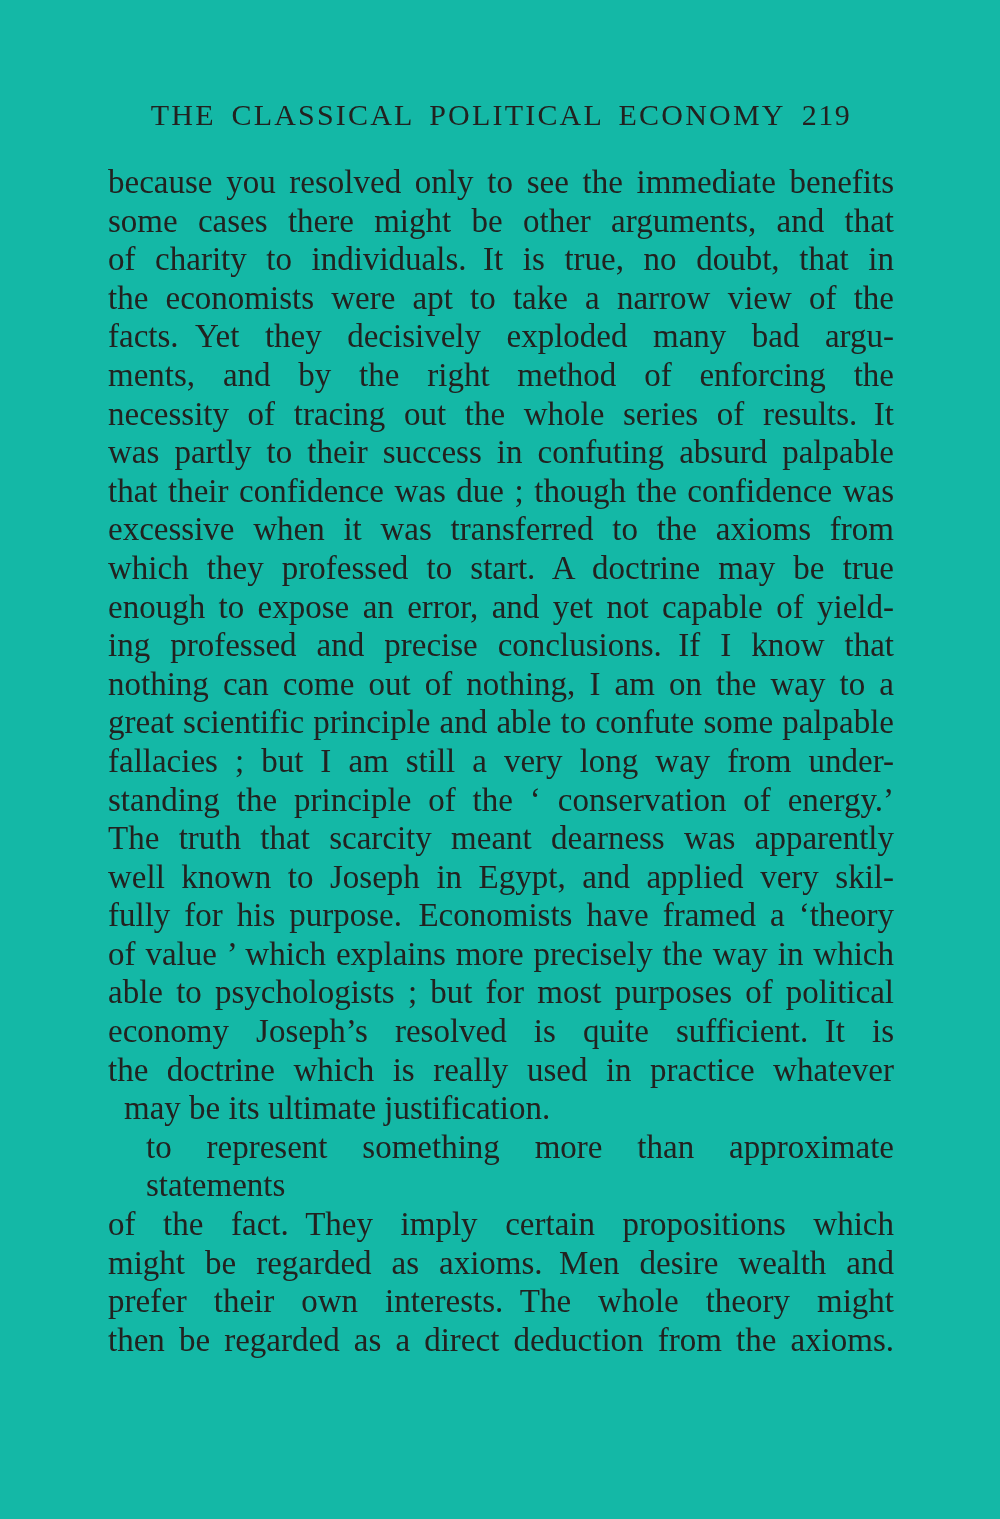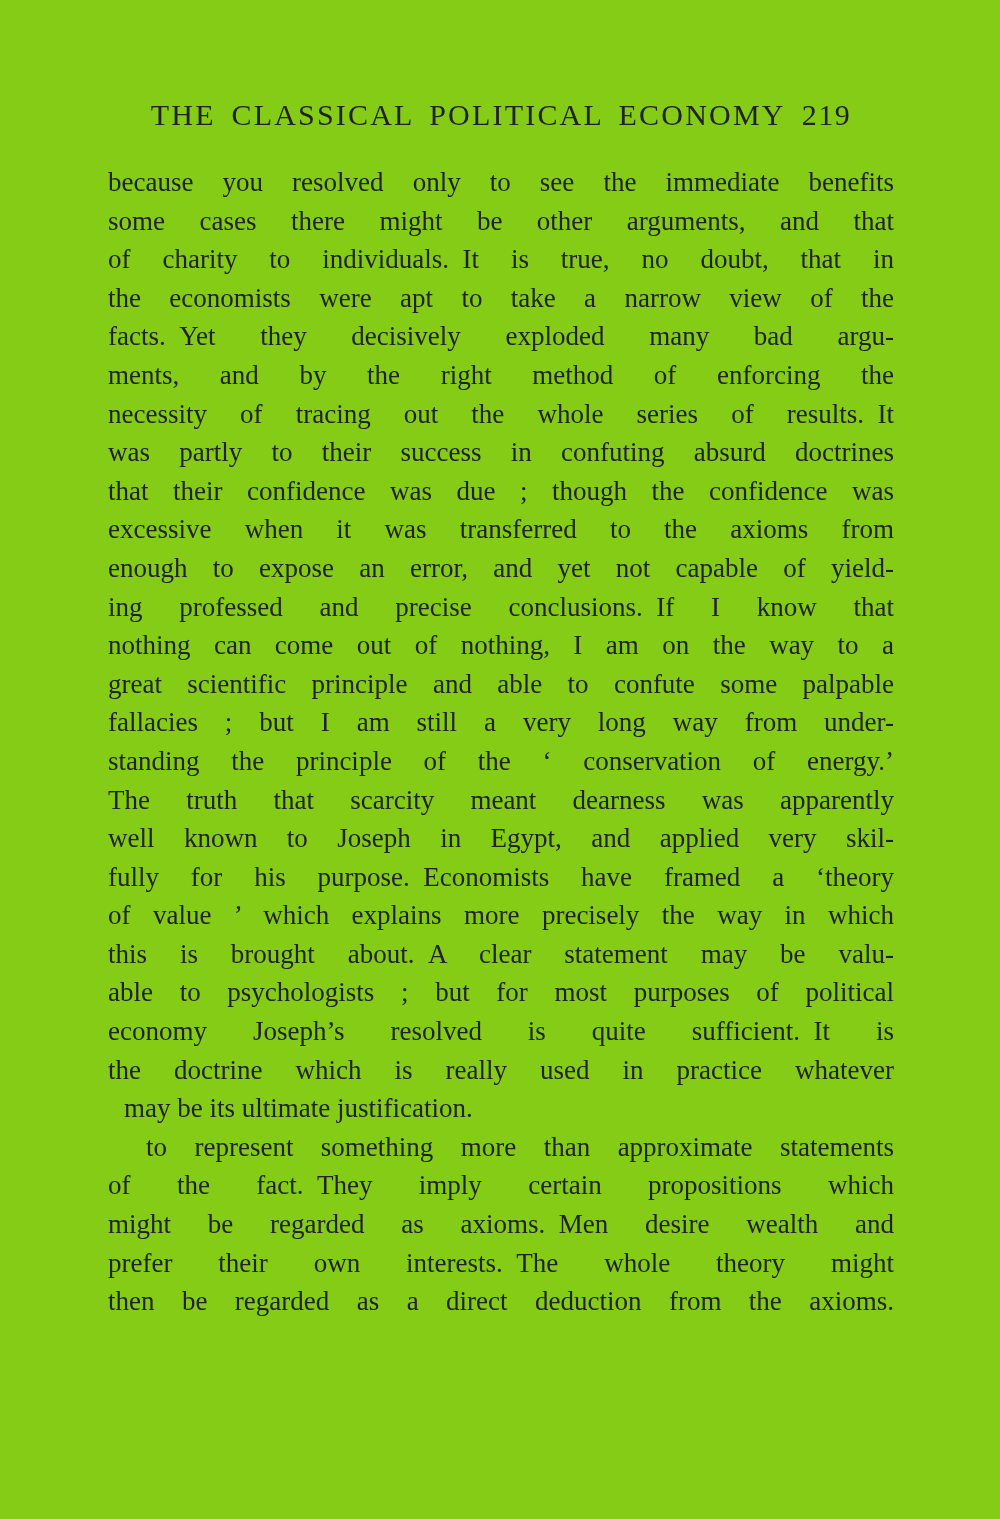--- a/index.html
+++ b/index.html
@@ -4,21 +4,21 @@
 <style>
   html, body {
     margin: 0;
     padding: 0;
     background: #fcfcfa;
   }
   .page {
     position: relative;
     width: 1000px;
     height: 1519px;
-    background: #84cc16;
+    background: #14b8a6;
     color: #222220;
     font-family: "Liberation Serif", "DejaVu Serif", serif;
     overflow: hidden;
     box-sizing: border-box;
   }
   .running-head {
     position: absolute;
     top: 97px;
     left: 108px;
     width: 786px;
@@ -35,21 +35,21 @@
     word-spacing: 6px;
   }
   .page-number {
     letter-spacing: 1.5px;
   }
   .text-body {
     position: absolute;
     top: 163px;
     left: 108px;
     width: 786px;
-    font-size: 27px;
+    font-size: 33px;
     line-height: 38.6px;
   }
   .paragraph {
     margin: 0;
   }
   .line {
     text-align: justify;
     text-align-last: justify;
     text-justify: inter-word;
     white-space: pre-wrap;
@@ -75,34 +75,34 @@
 
   <main class="text-body">
       <div class="paragraph">
         <div class="line">because you resolved only to see the immediate benefits</div>
         <div class="line">some cases there might be other arguments, and that</div>
         <div class="line">of charity to individuals. It is true, no doubt, that in</div>
         <div class="line">the economists were apt to take a narrow view of the</div>
         <div class="line">facts. Yet they decisively exploded many bad argu-</div>
         <div class="line">ments, and by the right method of enforcing the</div>
         <div class="line">necessity of tracing out the whole series of results. It</div>
-        <div class="line">was partly to their success in confuting absurd doctrines</div>
+        <div class="line">was partly to their success in confuting absurd palpable</div>
         <div class="line">that their confidence was due ; though the confidence was</div>
         <div class="line">excessive when it was transferred to the axioms from</div>
+        <div class="line">which they professed to start. A doctrine may be true</div>
         <div class="line">enough to expose an error, and yet not capable of yield-</div>
         <div class="line">ing professed and precise conclusions. If I know that</div>
         <div class="line">nothing can come out of nothing, I am on the way to a</div>
         <div class="line">great scientific principle and able to confute some palpable</div>
         <div class="line">fallacies ; but I am still a very long way from under-</div>
         <div class="line">standing the principle of the ‘ conservation of energy.’</div>
         <div class="line">The truth that scarcity meant dearness was apparently</div>
         <div class="line">well known to Joseph in Egypt, and applied very skil-</div>
         <div class="line">fully for his purpose. Economists have framed a ‘theory</div>
         <div class="line">of value ’ which explains more precisely the way in which</div>
-        <div class="line">this is brought about. A clear statement may be valu-</div>
         <div class="line">able to psychologists ; but for most purposes of political</div>
         <div class="line">economy Joseph’s resolved is quite sufficient. It is</div>
         <div class="line">the doctrine which is really used in practice whatever</div>
         <div class="line last-unjustified">may be its ultimate justification.</div>
       </div>
       <div class="paragraph indented">
         <div class="line">to represent something more than approximate statements</div>
         <div class="line">of the fact. They imply certain propositions which</div>
         <div class="line">might be regarded as axioms. Men desire wealth and</div>
         <div class="line">prefer their own interests. The whole theory might</div>

